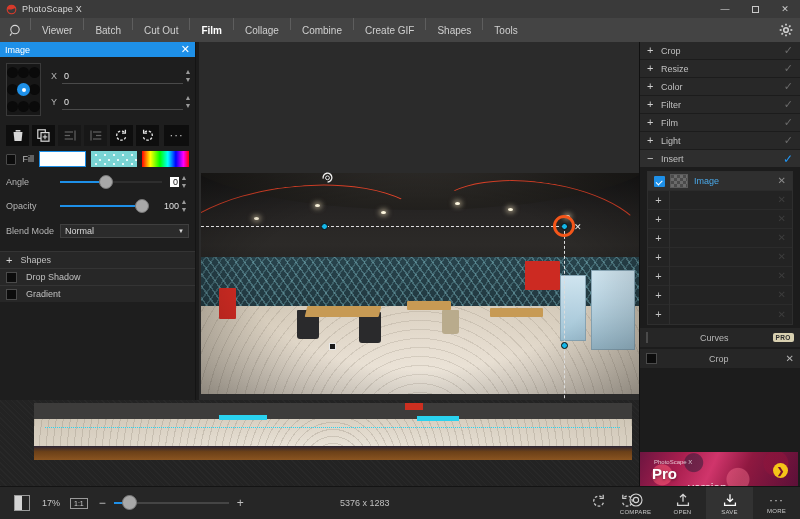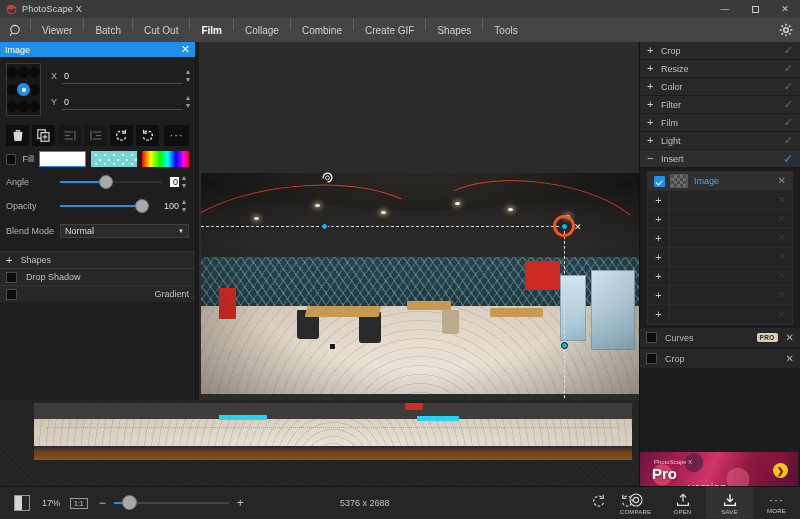--- a/index.html
+++ b/index.html
@@ -182,21 +182,21 @@
       linear-gradient(45deg,#6a6a6a 25%,transparent 25%,transparent 75%,#6a6a6a 75%) 3px 3px/6px 6px,
       #4a4a4a; }
   .llab { font-size:9px; color:#4aa8e8; flex:1; }
   .lx { font-size:10px; color:#8a8a8a; margin-right:6px; line-height:1; }
   .lplus { width:22px; text-align:center; font-size:11px; color:#c4c4c4;
     border-right:1px solid #2e2e2e; line-height:19px; }
   .lempty { flex:1; }
   .lx.dim { color:#3c3c3c; }
 
   .botrow { height:19px; display:flex; align-items:center; padding:0 6px; background:#262626;
-    margin-top:3px; font-size:9px; color:#b8b8b8; }
+    margin-top:3px; font-size:9px; color:#b8b8b8;gap:44px; }
   .botrow .sb { width:11px; height:11px; background:#0c0c0c; border:1px solid #4a4a4a; margin-right:8px; }
   .pro-badge { background:#d8d0b0; color:#2b2b2b; font-size:6.5px; font-weight:bold; padding:1px 3px;
     border-radius:2px; margin-left:auto; margin-right:8px; letter-spacing:.3px; }
   .botrow .bx { font-size:10px; color:#b0b0b0; line-height:1; }
 
   .ad { position:absolute; left:640px; top:452px; width:158px; height:38px; overflow:hidden;
     background:linear-gradient(115deg,#6d1540 0%,#a81e4e 25%,#d0356b 45%,#8f1840 65%,#5a1038 100%); }
   .ad::before { content:""; position:absolute; inset:0;
     background:
       radial-gradient(circle at 14% 60%, rgba(255,90,120,.55) 0 10px, transparent 11px),
@@ -509,21 +509,21 @@
     </div>
 
     <div class="acc" style="margin-top:4px;">
       <span class="plus">+</span>
       <span>Shapes</span>
     </div>
     <div class="acc" style="margin-top:0;">
       <span class="sb"></span>
       <span>Drop Shadow</span>
     </div>
-    <div class="acc" style="margin-top:0;justify-content:space-between;">
+    <div class="acc" style="margin-top:0;">
       <span class="sb"></span>
       <span>Gradient</span>
     </div>
   </div>
 
   <div class="right">
     <div class="rrow">
       <span class="pm">+</span>
       <span>Crop</span>
       <span class="ck">✓</span>
@@ -626,21 +626,21 @@
   <div class="bottombar">
     <span class="bb-icon"></span>
     <span class="zoomtxt">17%</span>
     <span class="onetoone">1:1</span>
     <span class="zminus">−</span>
     <span class="ztrack">
       <span class="zf"></span>
       <span class="zknob"></span>
     </span>
     <span class="zplus">+</span>
-    <span class="dims">5376 x 2688</span>
+    <span class="dims">5376 x 1283</span>
 
     <span class="undos">
       <span>
         <svg width="14" height="14" viewBox="0 0 14 14">
             <path d="M11.4 8.8A5 5 0 1 1 10 3.3" fill="none" stroke="#c6c6c6" stroke-width="1.3" stroke-dasharray="2.6 1.7"></path>
             <path d="M11.2 0.8v3.6H7.6" fill="none" stroke="#c6c6c6" stroke-width="1.3"></path>
           </svg>
       </span>
       <span>
         <svg width="14" height="14" viewBox="0 0 14 14">

